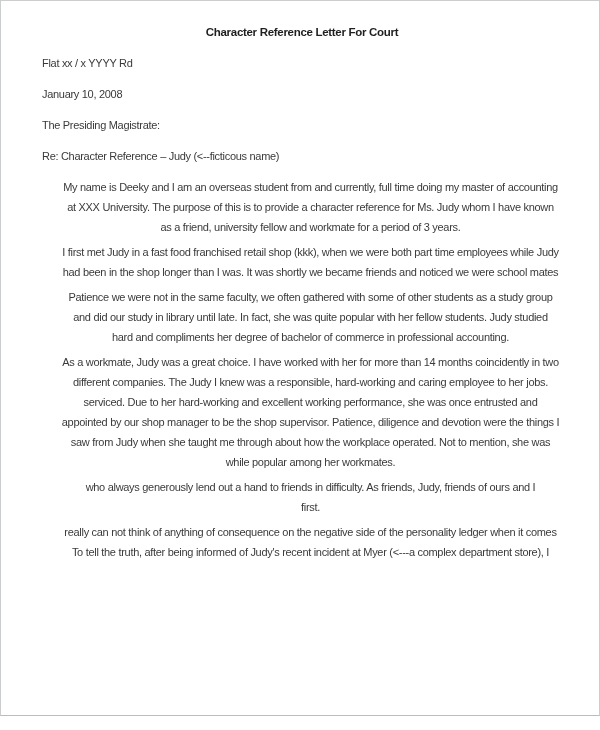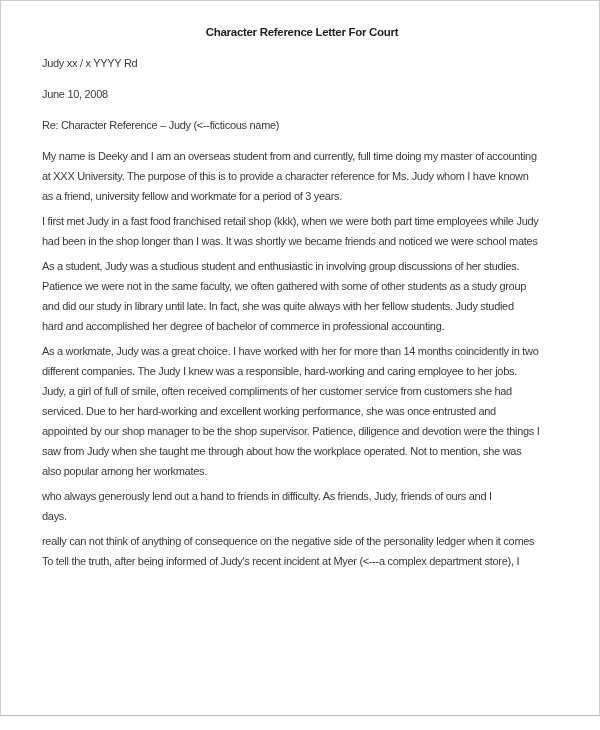--- a/index.html
+++ b/index.html
@@ -37,65 +37,65 @@
     margin-bottom: 11px;
     white-space: nowrap;
   }
   .para {
     line-height: 20px;
     margin-bottom: 5px;
   }
   .para .line {
     white-space: nowrap;
     line-height: 20px;
+    text-align: center;
   }
 </style>
 </head>
 <body>
 
 <div class="page">
   <div class="title">Character Reference Letter For Court</div>
 
-  <div class="block">Judy xx / x YYYY Rd</div>
+  <div class="block">Flat xx / x YYYY Rd</div>
 
-  <div class="block">June 10, 2008</div>
+  <div class="block">January 10, 2008</div>
 
+  <div class="block">The Presiding Magistrate:</div>
 
   <div class="block">Re: Character Reference – Judy (&lt;--ficticous name)</div>
 
   <div class="para">
       <div class="line">My name is Deeky and I am an overseas student from and currently, full time doing my master of accounting</div>
       <div class="line">at XXX University. The purpose of this is to provide a character reference for Ms. Judy whom I have known</div>
       <div class="line">as a friend, university fellow and workmate for a period of 3 years.</div>
     </div>
 
   <div class="para">
       <div class="line">I first met Judy in a fast food franchised retail shop (kkk), when we were both part time employees while Judy</div>
       <div class="line">had been in the shop longer than I was. It was shortly we became friends and noticed we were school mates</div>
     </div>
 
   <div class="para">
-      <div class="line">As a student, Judy was a studious student and enthusiastic in involving group discussions of her studies.</div>
       <div class="line">Patience we were not in the same faculty, we often gathered with some of other students as a study group</div>
-      <div class="line">and did our study in library until late. In fact, she was quite always with her fellow students. Judy studied</div>
-      <div class="line">hard and accomplished her degree of bachelor of commerce in professional accounting.</div>
+      <div class="line">and did our study in library until late. In fact, she was quite popular with her fellow students. Judy studied</div>
+      <div class="line">hard and compliments her degree of bachelor of commerce in professional accounting.</div>
     </div>
 
   <div class="para">
       <div class="line">As a workmate, Judy was a great choice. I have worked with her for more than 14 months coincidently in two</div>
       <div class="line">different companies. The Judy I knew was a responsible, hard-working and caring employee to her jobs.</div>
-      <div class="line">Judy, a girl of full of smile, often received compliments of her customer service from customers she had</div>
       <div class="line">serviced. Due to her hard-working and excellent working performance, she was once entrusted and</div>
       <div class="line">appointed by our shop manager to be the shop supervisor. Patience, diligence and devotion were the things I</div>
       <div class="line">saw from Judy when she taught me through about how the workplace operated. Not to mention, she was</div>
-      <div class="line">also popular among her workmates.</div>
+      <div class="line">while popular among her workmates.</div>
     </div>
 
   <div class="para">
       <div class="line">who always generously lend out a hand to friends in difficulty. As friends, Judy, friends of ours and I</div>
-      <div class="line">days.</div>
+      <div class="line">first.</div>
     </div>
 
   <div class="para">
       <div class="line">really can not think of anything of consequence on the negative side of the personality ledger when it comes</div>
       <div class="line">To tell the truth, after being informed of Judy's recent incident at Myer (&lt;---a complex department store), I</div>
     </div>
 </div>
 
 </body></html>

